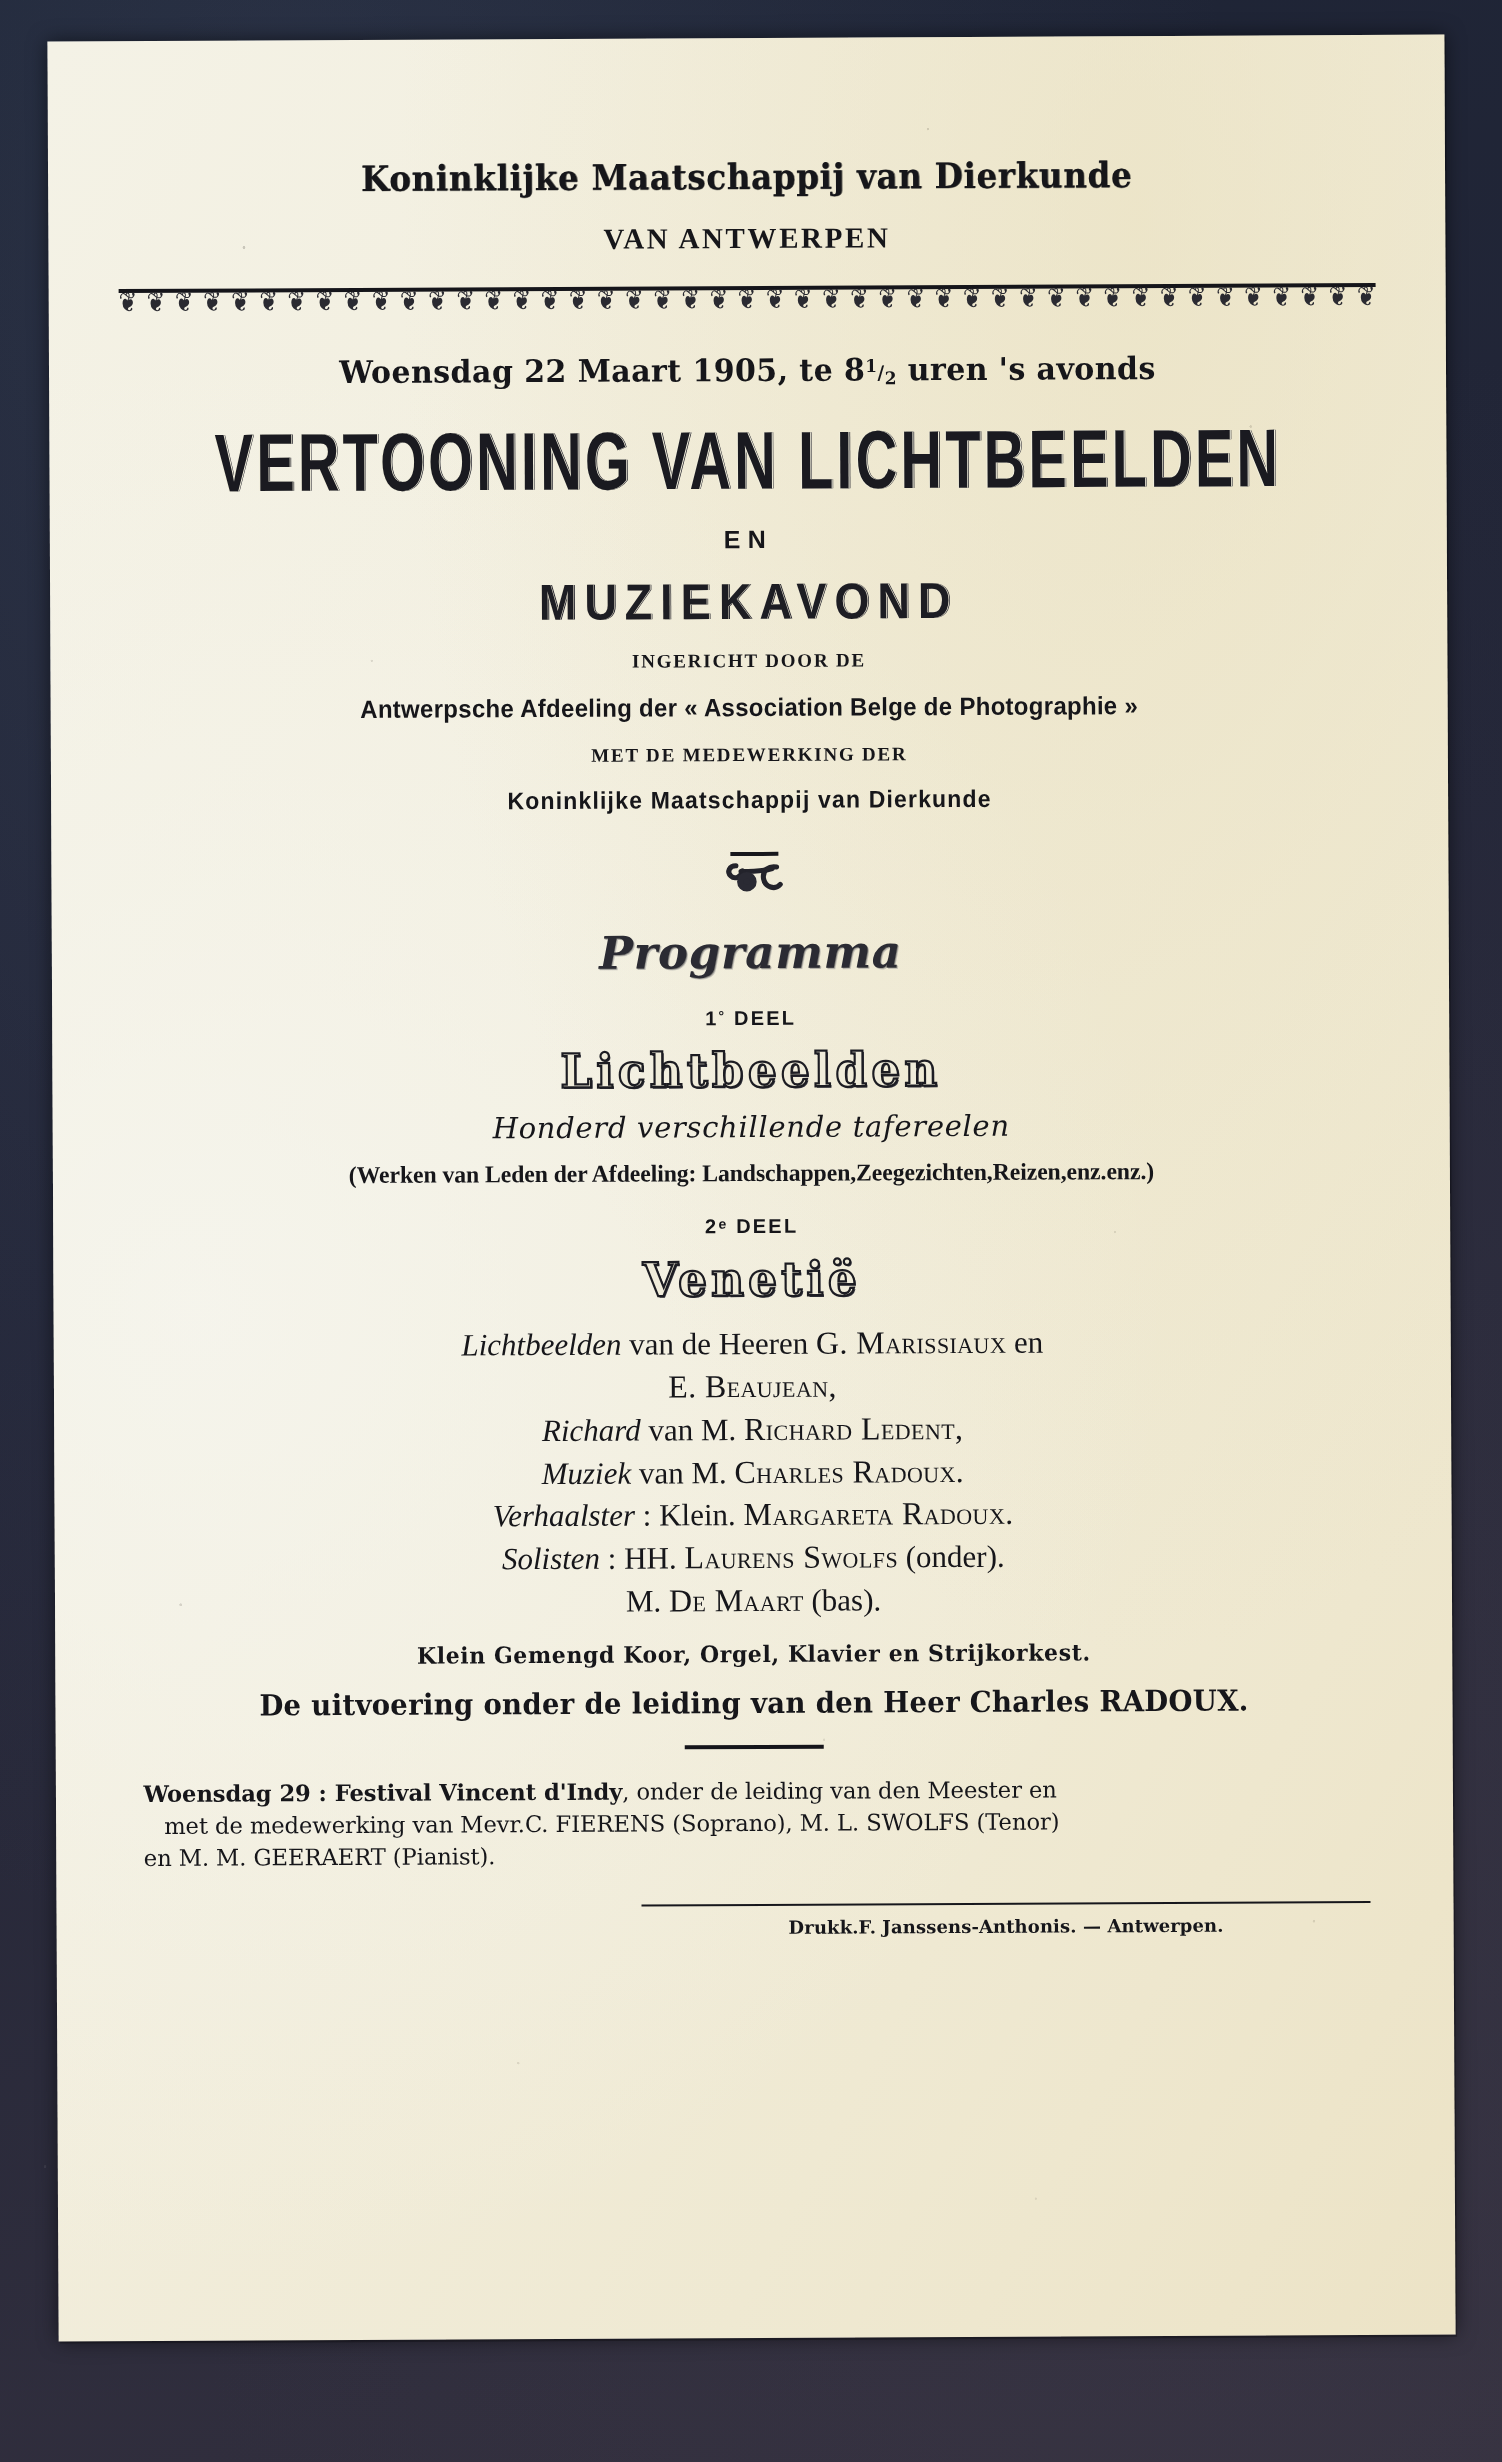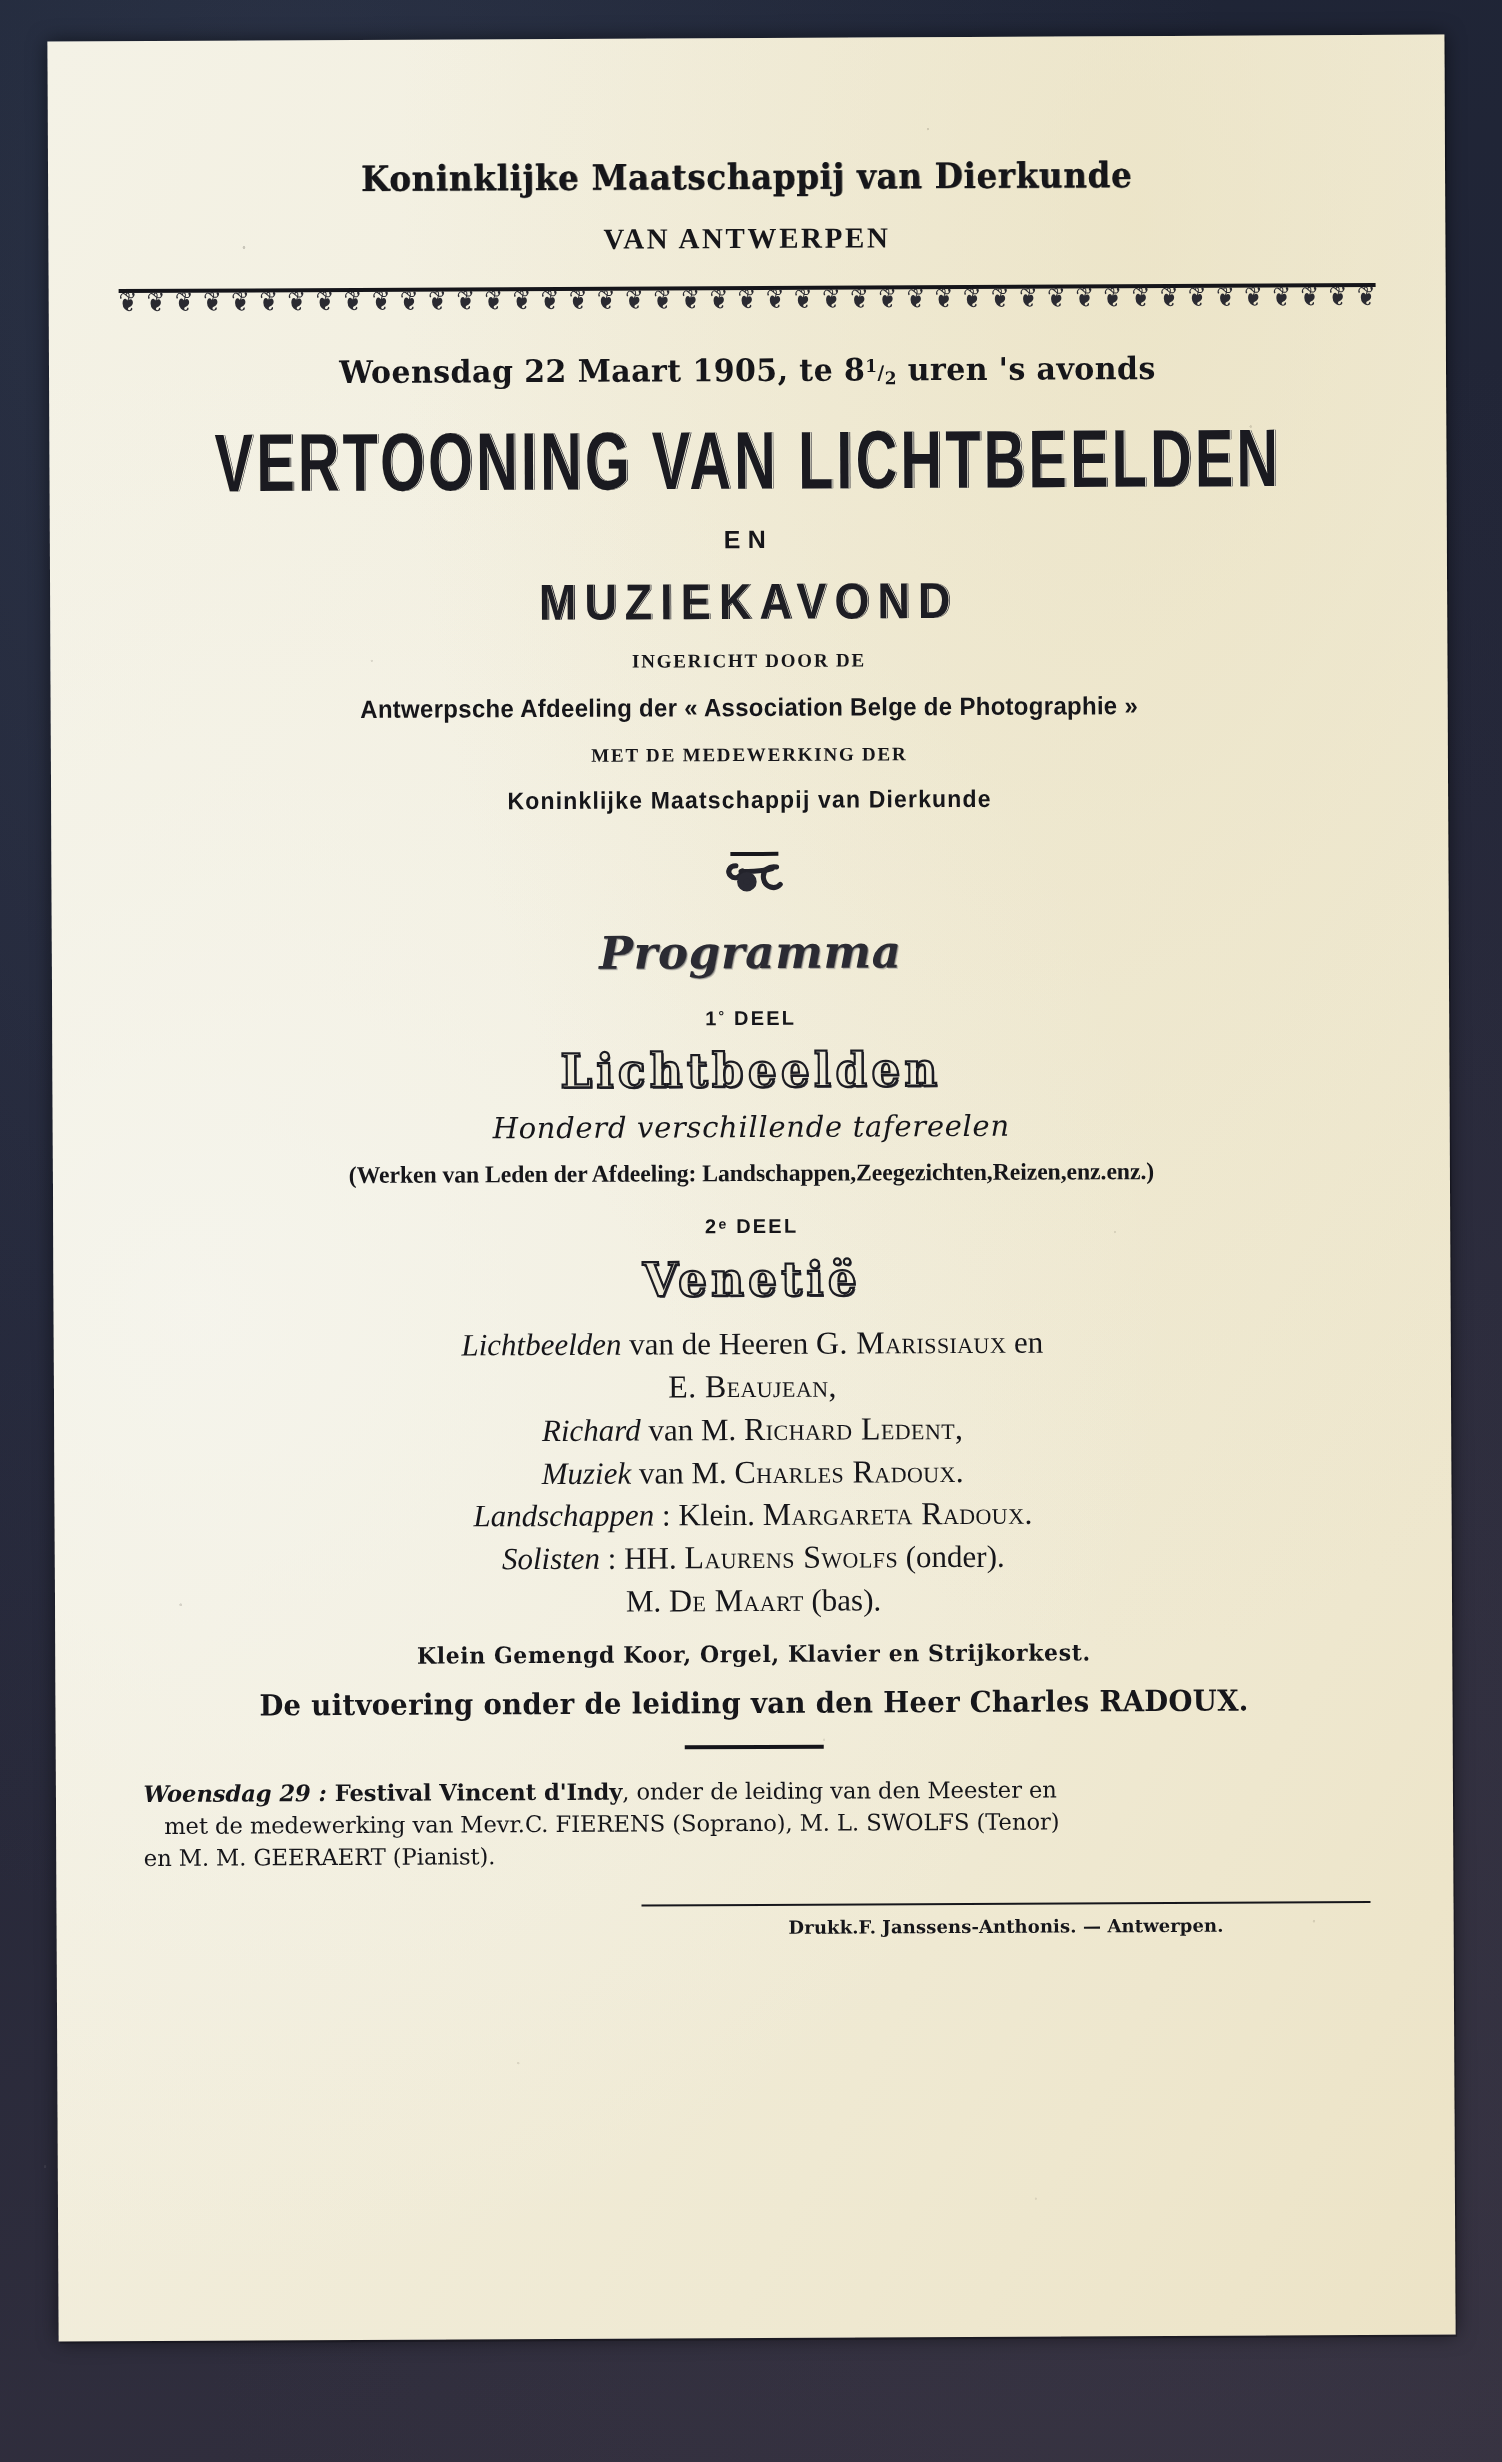--- a/index.html
+++ b/index.html
@@ -285,21 +285,21 @@
   .notice {
     font-family: "DejaVu Serif", serif;
     font-size: 22.7px;
     line-height: 1.42;
     margin-top: 26px;
     padding: 0 7.3px 0 17.5px;
     text-align: left;
     letter-spacing: -0.1px;
   }
   .notice b { font-weight: 700; }
-  .notice .lead { font-weight: 700; font-style: italic; }
+  .notice .lead { font-weight: 700; }
   .notice .indent { display: block; padding-left: 20.5px; }
 
   
   .imprint-wrap {
     margin-top: 32px;
     width: 58%;
     margin-left: auto;
     margin-right: 13px;
   }
   .imprint-rule { height: 2.9px; background: #17171c; }
@@ -424,21 +424,21 @@
       <div class="credit">
         <span class="sc">E. Beaujean,</span>
       </div>
       <div class="credit">
         <span class="it">Richard</span><span> van M. </span><span class="sc">Richard Ledent,</span>
       </div>
       <div class="credit">
         <span class="it">Muziek</span><span> van M. </span><span class="sc">Charles Radoux.</span>
       </div>
       <div class="credit">
-        <span class="it">Landschappen</span><span> : Klein. </span><span class="sc">Margareta Radoux.</span>
+        <span class="it">Verhaalster</span><span> : Klein. </span><span class="sc">Margareta Radoux.</span>
       </div>
       <div class="credit">
         <span class="it">Solisten</span><span> : HH. </span><span class="sc">Laurens Swolfs</span><span> (onder).</span>
       </div>
       <div class="credit">
         <span>M. </span><span class="sc">De Maart</span><span> (bas).</span>
       </div>
     </div>
 
     <div class="ctr ensemble">Klein Gemengd Koor, Orgel, Klavier en Strijkorkest.</div>

